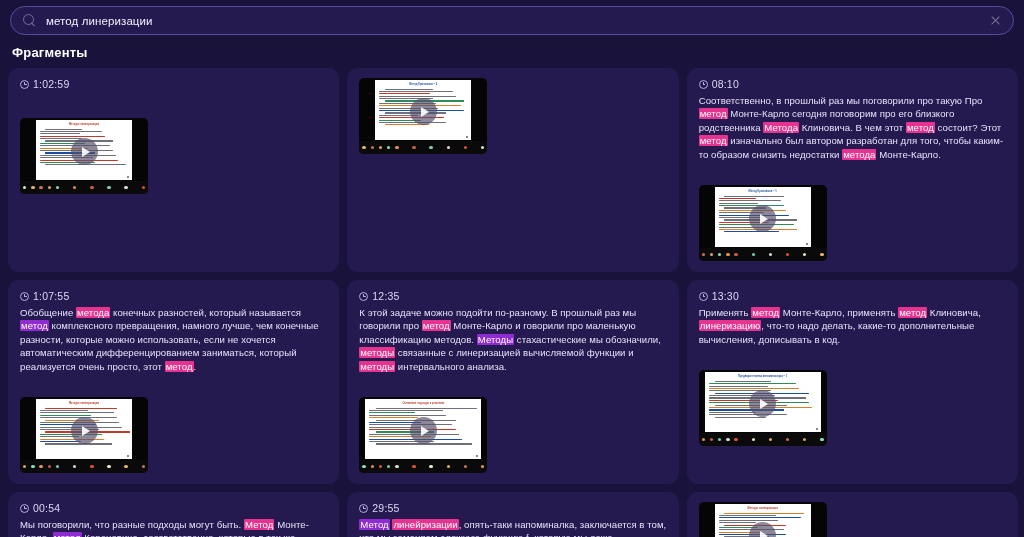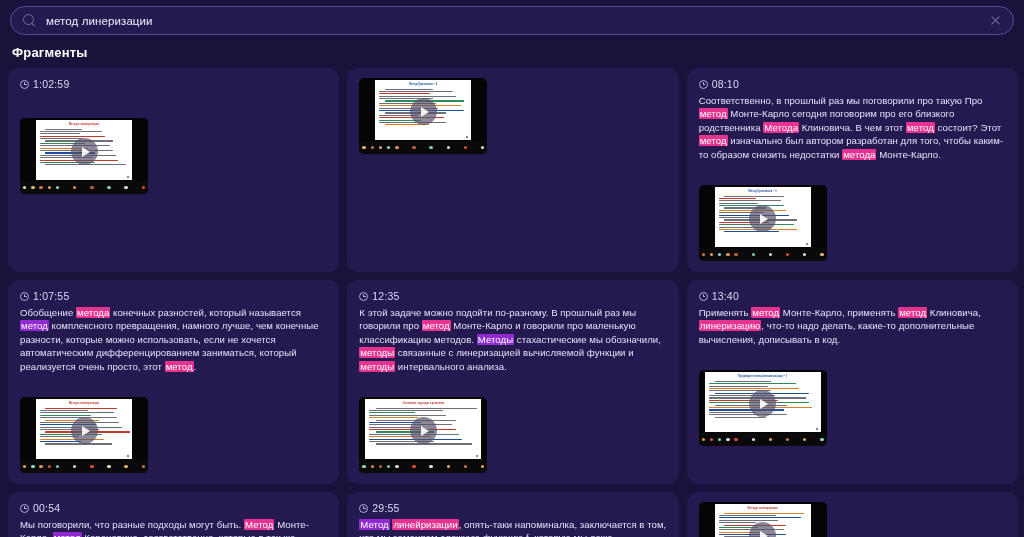--- a/index.html
+++ b/index.html
@@ -557,21 +557,21 @@
             <span class="dot" style="background: rgb(224, 160, 96);"></span>
           </div>
         </div>
       </div>
     </div>
     <div class="card">
       <div class="card-body">
         <div class="card-left vcenter">
           <div class="ts">
             <span class="clock-icon"></span>
-            <span class="ts-text">13:40</span>
+            <span class="ts-text">13:30</span>
           </div>
           <div class="snippet">Применять <mark class="hl-pink">метод</mark> Монте-Карло, применять <mark class="hl-pink">метод</mark> Клиновича, <mark class="hl-pink">линеризацию</mark>, что-то надо делать, какие-то дополнительные вычисления, дописывать в код.</div>
         </div>
         <div class="thumb">
           <div class="thumb-slide wide">
             <div class="slide-title blue">Предварительная автоматизация – 1</div>
             <div class="slide-lines">
               <div class="sl " style="width: 52%; margin-left: 6%;"></div>
               <div class="sl g" style="width: 81%; margin-left: 0px;"></div>
               <div class="sl " style="width: 55%; margin-left: 0px;"></div>

